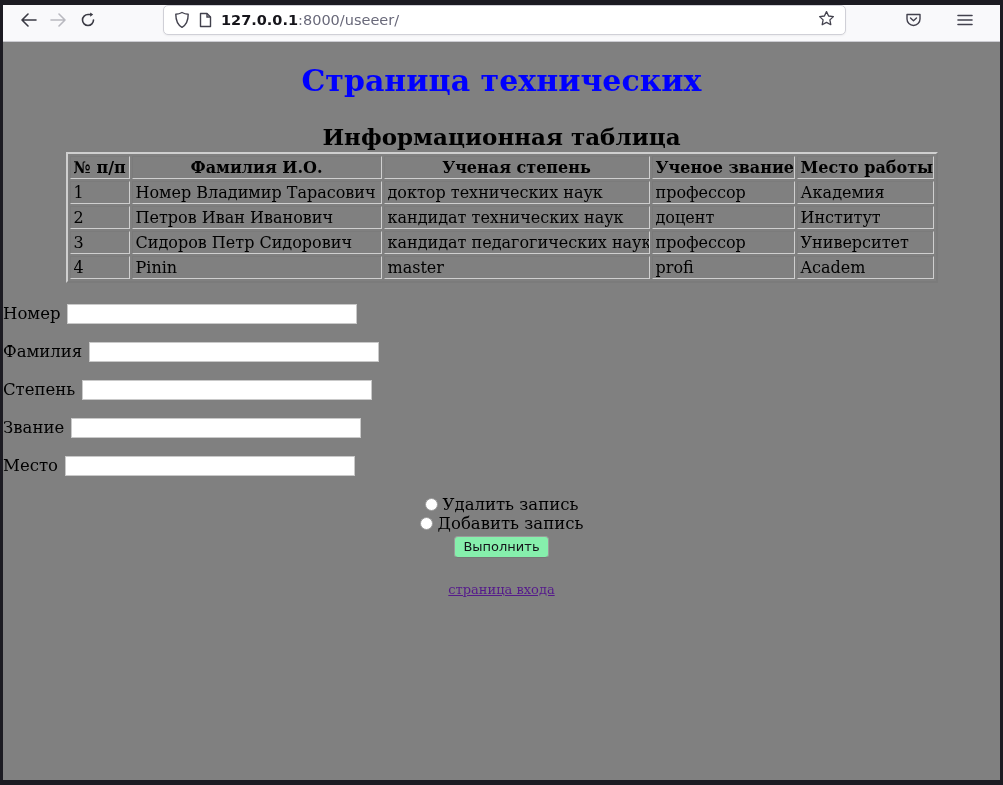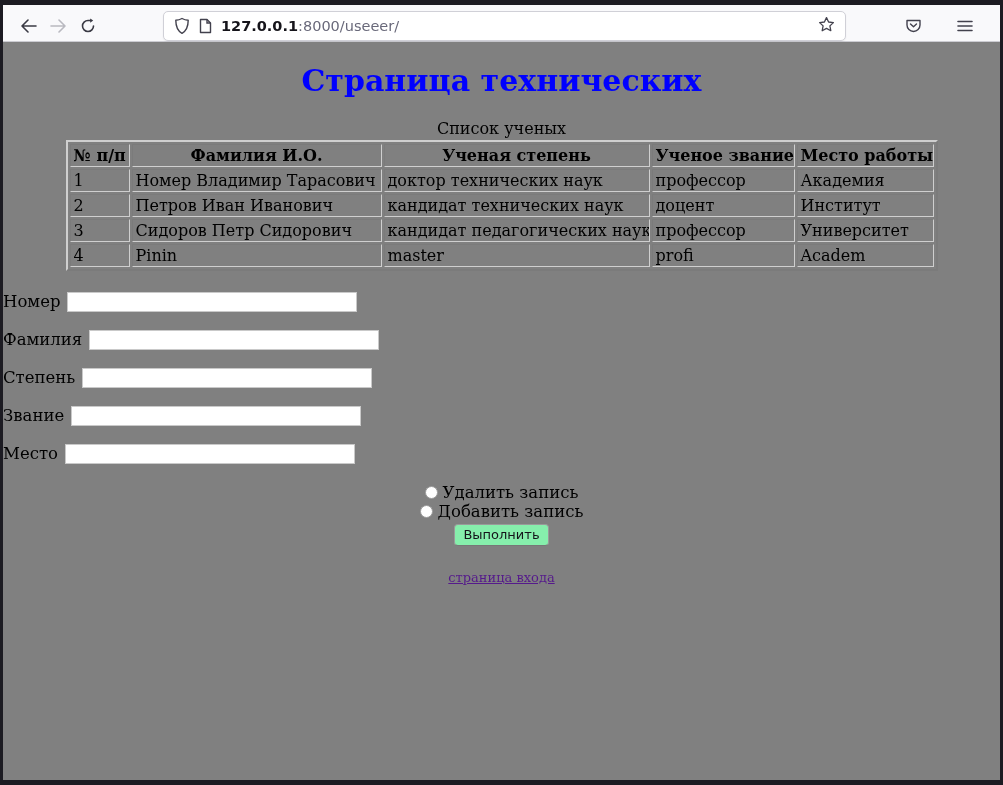--- a/index.html
+++ b/index.html
@@ -11,21 +11,21 @@
     background: #1c1b22;
     padding: 5px 3px 5px 3px;
     display: flex; flex-direction: column;
   }
 
   
   .toolbar {
     height: 37px; flex: 0 0 37px;
     background: #f9f9fb;
     border-bottom: 1px solid #ccccd2;
-    display: flex; align-items: flex-end;
+    display: flex; align-items: flex-start;
     padding: 0 12px 0 10px;
   }
   .nav-btn {
     width: 30px; height: 30px;
     display: flex; align-items: center; justify-content: center;
     border: none; background: transparent; border-radius: 4px;
     cursor: pointer;
   }
   .nav-btn svg { display: block; }
   .urlbar {
@@ -195,22 +195,22 @@
           <svg width="16" height="12" viewBox="0 0 16 12">
               <path d="M1 1.5 H15 M1 6 H15 M1 10.5 H15" stroke="#42414d" stroke-width="1.6" stroke-linecap="round"></path>
             </svg>
         </span>
       </button>
     </div>
   </div>
 
   <div class="page">
     <h1 class="page-title">Страница технических</h1>
-
-    <div class="table-caption">Список ученых</div>
+    <h2 class="page-subtitle">Информационная таблица</h2>
+
 
     <table class="data-table">
       <thead>
         <tr>
           <th class="col-num">№ п/п</th>
           <th class="col-name">Фамилия И.О.</th>
           <th class="col-degree">Ученая степень</th>
           <th class="col-rank">Ученое звание</th>
           <th class="col-place">Место работы</th>
         </tr>

